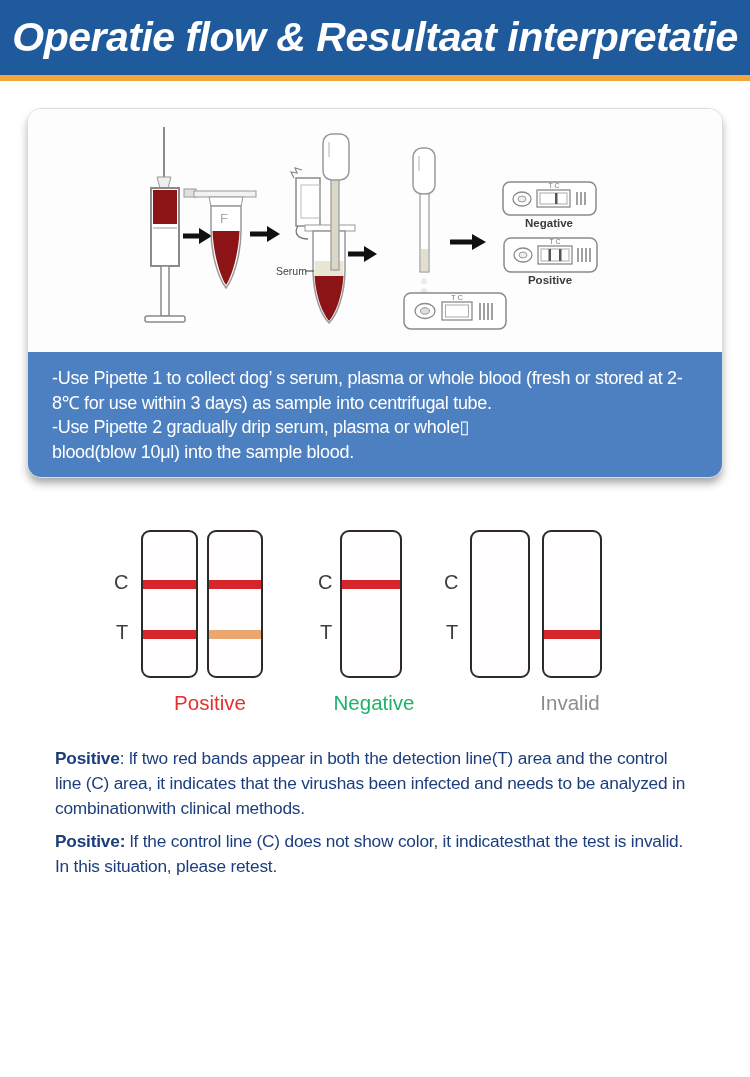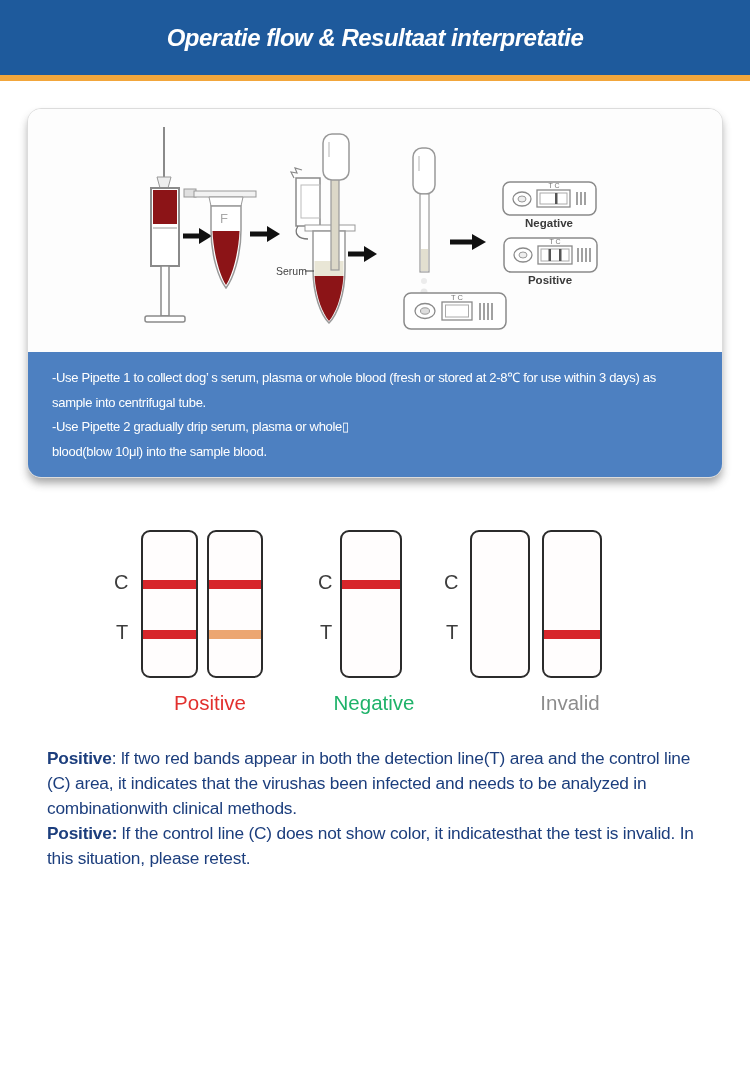--- a/index.html
+++ b/index.html
@@ -4,50 +4,50 @@
 <style>
   html,body{margin:0;padding:0;}
   body{
     width:750px;height:1077px;background:#ffffff;overflow:hidden;
     font-family:"Liberation Sans", sans-serif;
     -webkit-font-smoothing:antialiased;
   }
   
   .header{height:75px;display:flex;align-items:center;justify-content:center;}
   .header h1{
-    margin:0;color:#ffffff;font-size:24px;font-weight:bold;font-style:italic;
+    margin:0;color:#ffffff;font-size:41px;font-weight:bold;font-style:italic;
     letter-spacing:-0.5px;
   }
   .accent-bar{height:6px;}
   
   .card{
     width:694px;margin:27px auto 0;background:#fff;
     border:1px solid #dcdcdc;border-radius:14px;overflow:hidden;
     box-shadow:0 6px 9px -1px rgba(55,55,55,0.45);
   }
   .illustration{height:243px;background:#fdfdfd;}
   .illustration svg{display:block;}
   .instructions{
     color:#ffffff;padding:14px 24px 13px 24px;
-    font-size:13px;line-height:24.6px;letter-spacing:-0.3px;
+    font-size:18px;line-height:24.6px;letter-spacing:-0.3px;
   }
   
   .results{position:relative;height:192px;margin-top:52px;}
   .strip{
     position:absolute;top:0;height:148px;background:#fffdfd;
     border:2px solid #2b2b2b;border-radius:9px;box-sizing:border-box;
   }
   .strip .line{position:absolute;left:0;right:0;height:9px;}
   .ct{position:absolute;font-size:20px;color:#3d3d3d;}
   .caption{position:absolute;top:161px;font-size:20.5px;transform:translateX(-50%);white-space:nowrap;}
   
   .interpretation{
     margin:24px 44px 0 47px;font-size:17.3px;line-height:25px;letter-spacing:-0.2px;
   }
-  .interpretation p{margin:0;}
+  .interpretation p{margin:8px;}
   .interpretation b{font-weight:bold;}
   svg text{font-family:"Liberation Sans", sans-serif;}
 </style>
 </head>
 <body>
 
 <header class="header" style="background: rgb(30, 90, 156);">
   <h1>Operatie flow &amp; Resultaat interpretatie</h1>
 </header>
 <div class="accent-bar" style="background: rgb(242, 166, 59);"></div>

